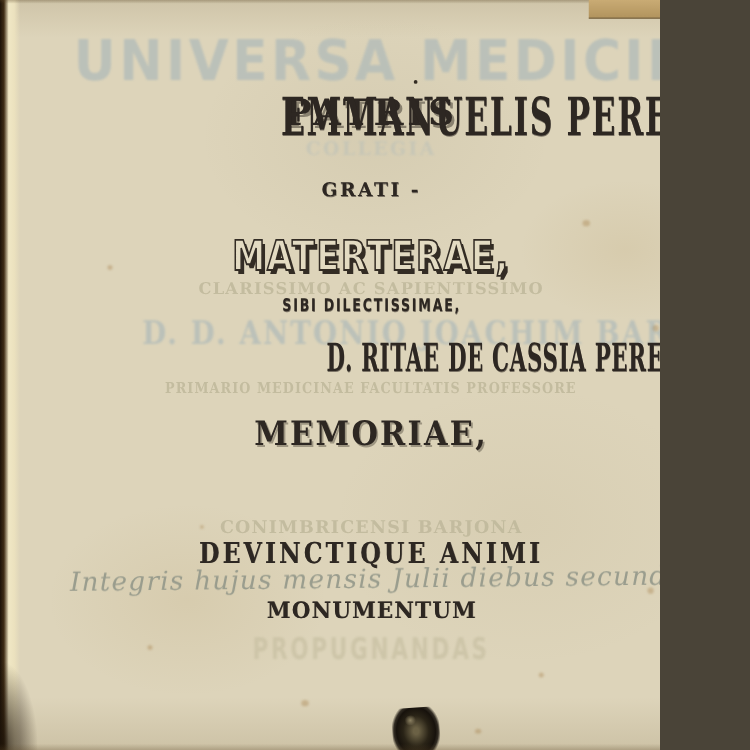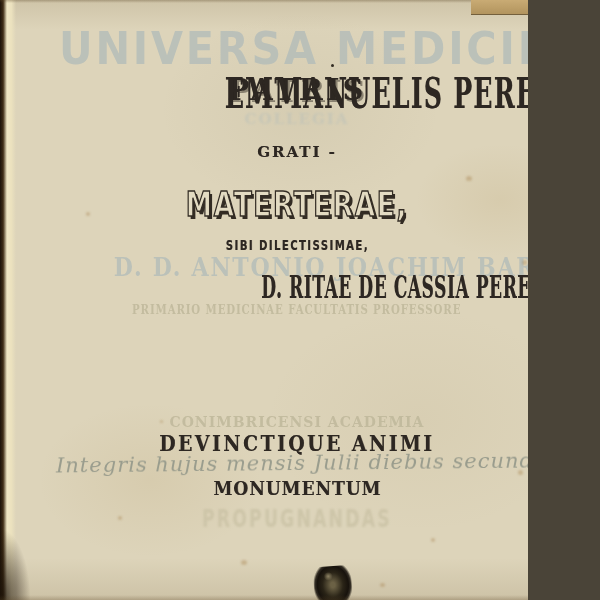--- a/index.html
+++ b/index.html
@@ -89,32 +89,34 @@
   .ink-dot{position:absolute;border-radius:50%;background:#332c22;}
 </style>
 </head>
 <body>
 
 <div class="screen">
   <div class="paper-tex"></div>
 
   <div class="line l-universa bleed-blue"><span class="t">UNIVERSA MEDICINA</span></div>
   <div class="line l-collegia bleed-blue"><span class="t">COLLEGIA</span></div>
+  <div class="line l-clarissimo bleed-tan"><span class="t">CLARISSIMO AC SAPIENTISSIMO</span></div>
   <div class="line l-antonio bleed-blue"><span class="t">D. D. ANTONIO JOACHIM BARJONA</span></div>
   <div class="line l-primario bleed-tan"><span class="t">PRIMARIO MEDICINAE FACULTATIS PROFESSORE</span></div>
-  <div class="line l-conimbricensi bleed-tan"><span class="t">CONIMBRICENSI ACADEMIA</span></div>
+  <div class="line l-conimbricensi bleed-tan"><span class="t">CONIMBRICENSI BARJONA</span></div>
   <div class="line l-script"><span class="t">Integris hujus mensis Julii diebus secundo et tertio</span></div>
   <div class="line l-propugnandas"><span class="t">PROPUGNANDAS</span></div>
 
   <div class="line l-patris ink"><span class="t">PATRIS</span></div>
   <div class="line l-emmanuelis ink"><span class="t">EMMANUELIS PEREIRA DIAS;</span></div>
   <div class="line l-atque ink"><span class="t">GRATI -</span></div>
   <div class="line l-sibi ink"><span class="t">SIBI DILECTISSIMAE,</span></div>
   <div class="line l-materterae"><span class="t">MATERTERAE,</span></div>
   <div class="line l-ritae ink"><span class="t">D. RITAE DE CASSIA PEREIRA DOS SANCTOS,</span></div>
+  <div class="line l-memoriae ink"><span class="t">MEMORIAE,</span></div>
   <div class="line l-devinctique ink"><span class="t">DEVINCTIQUE ANIMI</span></div>
   <div class="line l-monumentum ink"><span class="t">MONUMENTUM</span></div>
 
   <div class="ornament"></div>
 
   <div class="ink-dot" style="left:331px;top:64px;width:3px;height:3px;"></div>
   <div class="spot" style="left:466px;top:176px;width:6px;height:5px;"></div>
   <div class="spot" style="left:522px;top:260px;width:5px;height:5px;"></div>
   <div class="spot" style="left:86px;top:212px;width:4px;height:4px;"></div>
   <div class="spot" style="left:241px;top:560px;width:6px;height:5px;"></div>

